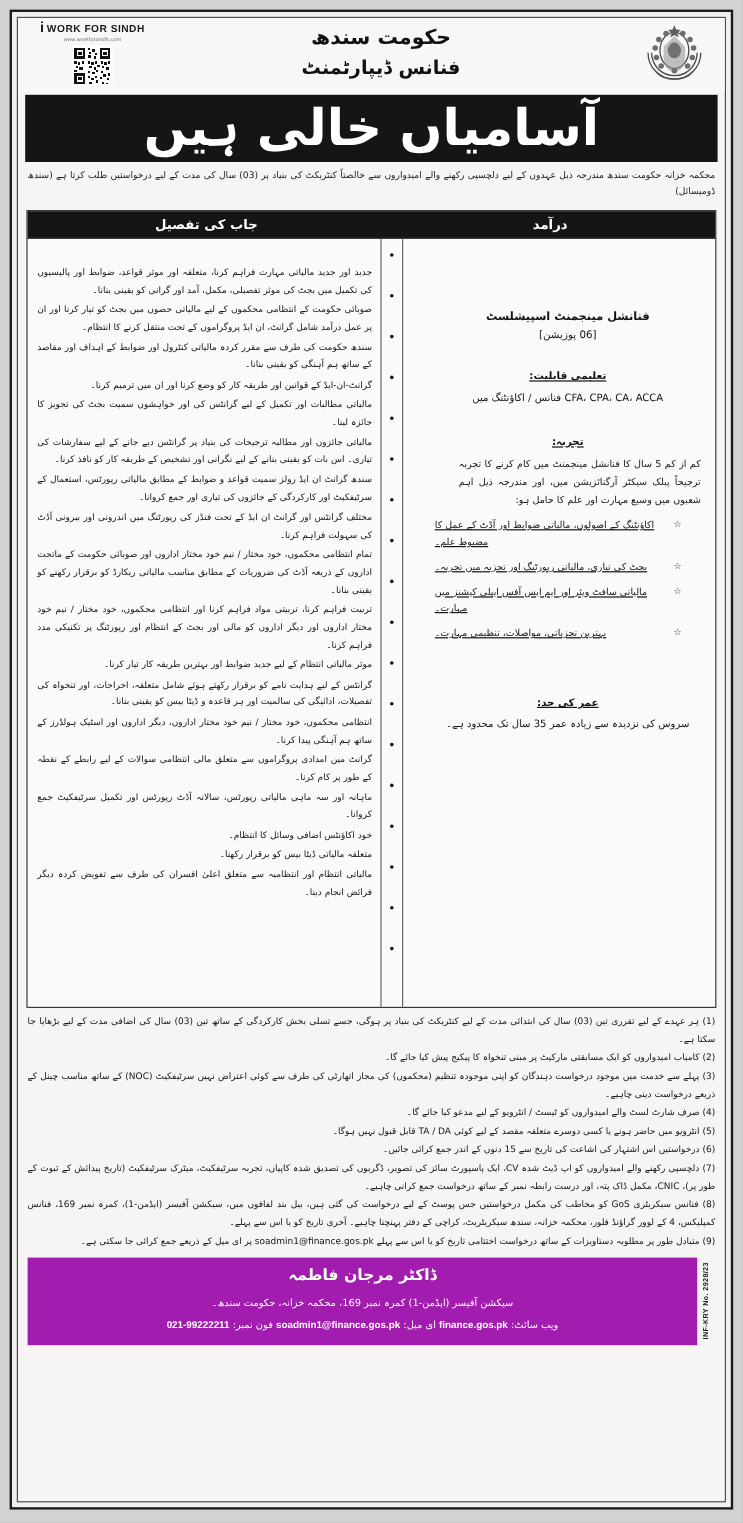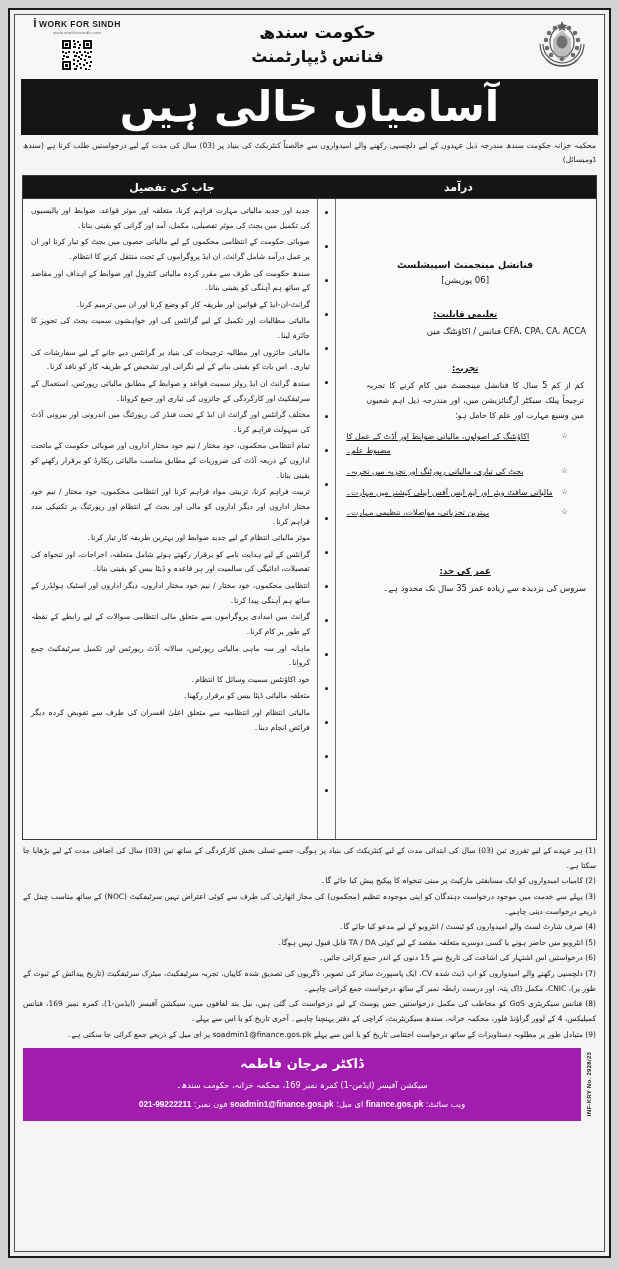--- a/index.html
+++ b/index.html
@@ -176,21 +176,21 @@
   .th-position { width: 48%; }
   .th-details  { width: 52%; }
 
   .tbody {
     display: flex;
     min-height: 640px;
   }
   .col-position {
     width: 45.5%;
     box-sizing: border-box;
-    padding: 14px 10px 8px 8px;
+    padding: 14px 10px 8px 24px;
     border-left: 1px solid #6b6b6b;
   }
   .col-bullets {
     width: 3.2%;
     box-sizing: border-box;
     border-left: 1px solid #6b6b6b;
     padding: 12px 0 10px 0;
     display: flex;
     flex-direction: column;
     align-items: center;
@@ -199,21 +199,21 @@
   .bullet {
     width: 3px;
     height: 3px;
     background: #111;
     border-radius: 50%;
     margin: 0 auto;
   }
   .col-details {
     width: 51.3%;
     box-sizing: border-box;
-    padding: 5px 7px 8px 8px;
+    padding: 21px 7px 8px 8px;
   }
 
   .pos-title {
     font-size: 9.5px;
     font-weight: bold;
     text-align: center;
     margin-top: 44px;
     line-height: 1.7;
     color: #141414;
     font-family: "DejaVu Sans", sans-serif;
@@ -229,20 +229,21 @@
     font-size: 8.6px;
     font-weight: bold;
     text-align: center;
     margin-top: 24px;
     color: #141414;
     font-family: "DejaVu Sans", sans-serif;
     text-decoration: underline;
   }
   .sec-value {
     font-size: 8.4px;
+    text-align: center;
     margin-top: 5px;
     line-height: 1.7;
     color: #141414;
     font-family: "DejaVu Sans", sans-serif;
   }
   .exp-lead {
     font-size: 8px;
     text-align: justify;
     margin-top: 5px;
     line-height: 1.9;
@@ -534,21 +535,21 @@
               <div class="detail-para">مالیاتی جائزوں اور مطالبہ ترجیحات کی بنیاد پر گرانٹس دیے جانے کے لیے سفارشات کی تیاری۔ اس بات کو یقینی بنانے کے لیے نگرانی اور تشخیص کے طریقہ کار کو نافذ کرنا۔</div>
               <div class="detail-para">سندھ گرانٹ ان ایڈ رولز سمیت قواعد و ضوابط کے مطابق مالیاتی رپورٹس، استعمال کے سرٹیفکیٹ اور کارکردگی کے جائزوں کی تیاری اور جمع کروانا۔</div>
               <div class="detail-para">مختلف گرانٹس اور گرانٹ ان ایڈ کے تحت فنڈز کی رپورٹنگ میں اندرونی اور بیرونی آڈٹ کی سہولت فراہم کرنا۔</div>
               <div class="detail-para">تمام انتظامی محکموں، خود مختار / نیم خود مختار اداروں اور صوبائی حکومت کے ماتحت اداروں کے ذریعہ آڈٹ کی ضروریات کے مطابق مناسب مالیاتی ریکارڈ کو برقرار رکھنے کو یقینی بنانا۔</div>
               <div class="detail-para">تربیت فراہم کرنا، تربیتی مواد فراہم کرنا اور انتظامی محکموں، خود مختار / نیم خود مختار اداروں اور دیگر اداروں کو مالی اور بجٹ کے انتظام اور رپورٹنگ پر تکنیکی مدد فراہم کرنا۔</div>
               <div class="detail-para">موثر مالیاتی انتظام کے لیے جدید ضوابط اور بہترین طریقہ کار تیار کرنا۔</div>
               <div class="detail-para">گرانٹس کے لیے ہدایت نامے کو برقرار رکھتے ہوئے شامل متعلقہ، اخراجات، اور تنخواہ کی تفصیلات، ادائیگی کی سالمیت اور ہر قاعدہ و ڈیٹا بیس کو یقینی بنانا۔</div>
               <div class="detail-para">انتظامی محکموں، خود مختار / نیم خود مختار اداروں، دیگر اداروں اور اسٹیک ہولڈرز کے ساتھ ہم آہنگی پیدا کرنا۔</div>
               <div class="detail-para">گرانٹ میں امدادی پروگراموں سے متعلق مالی انتظامی سوالات کے لیے رابطے کے نقطہ کے طور پر کام کرنا۔</div>
               <div class="detail-para">ماہانہ اور سہ ماہی مالیاتی رپورٹس، سالانہ آڈٹ رپورٹس اور تکمیل سرٹیفکیٹ جمع کروانا۔</div>
-              <div class="detail-para">خود اکاؤنٹس سمیت وسائل کا انتظام۔</div>
+              <div class="detail-para">خود اکاؤنٹس اضافی وسائل کا انتظام۔</div>
               <div class="detail-para">متعلقہ مالیاتی ڈیٹا بیس کو برقرار رکھنا۔</div>
               <div class="detail-para">مالیاتی انتظام اور انتظامیہ سے متعلق اعلیٰ افسران کی طرف سے تفویض کردہ دیگر فرائض انجام دینا۔</div>
             </div>
         </div>
       </div>
 
       <div class="conditions" id="conditions-list">
           <div class="cond">(1) ہر عہدے کے لیے تقرری تین (03) سال کی ابتدائی مدت کے لیے کنٹریکٹ کی بنیاد پر ہوگی، جسے تسلی بخش کارکردگی کے ساتھ تین (03) سال کی اضافی مدت کے لیے بڑھایا جا سکتا ہے۔</div>
           <div class="cond">(2) کامیاب امیدواروں کو ایک مسابقتی مارکیٹ پر مبنی تنخواہ کا پیکیج پیش کیا جائے گا۔</div>
           <div class="cond">(3) پہلے سے خدمت میں موجود درخواست دہندگان کو اپنی موجودہ تنظیم (محکموں) کی مجاز اتھارٹی کی طرف سے کوئی اعتراض نہیں سرٹیفکیٹ (NOC) کے ساتھ مناسب چینل کے ذریعے درخواست دینی چاہیے۔</div>

